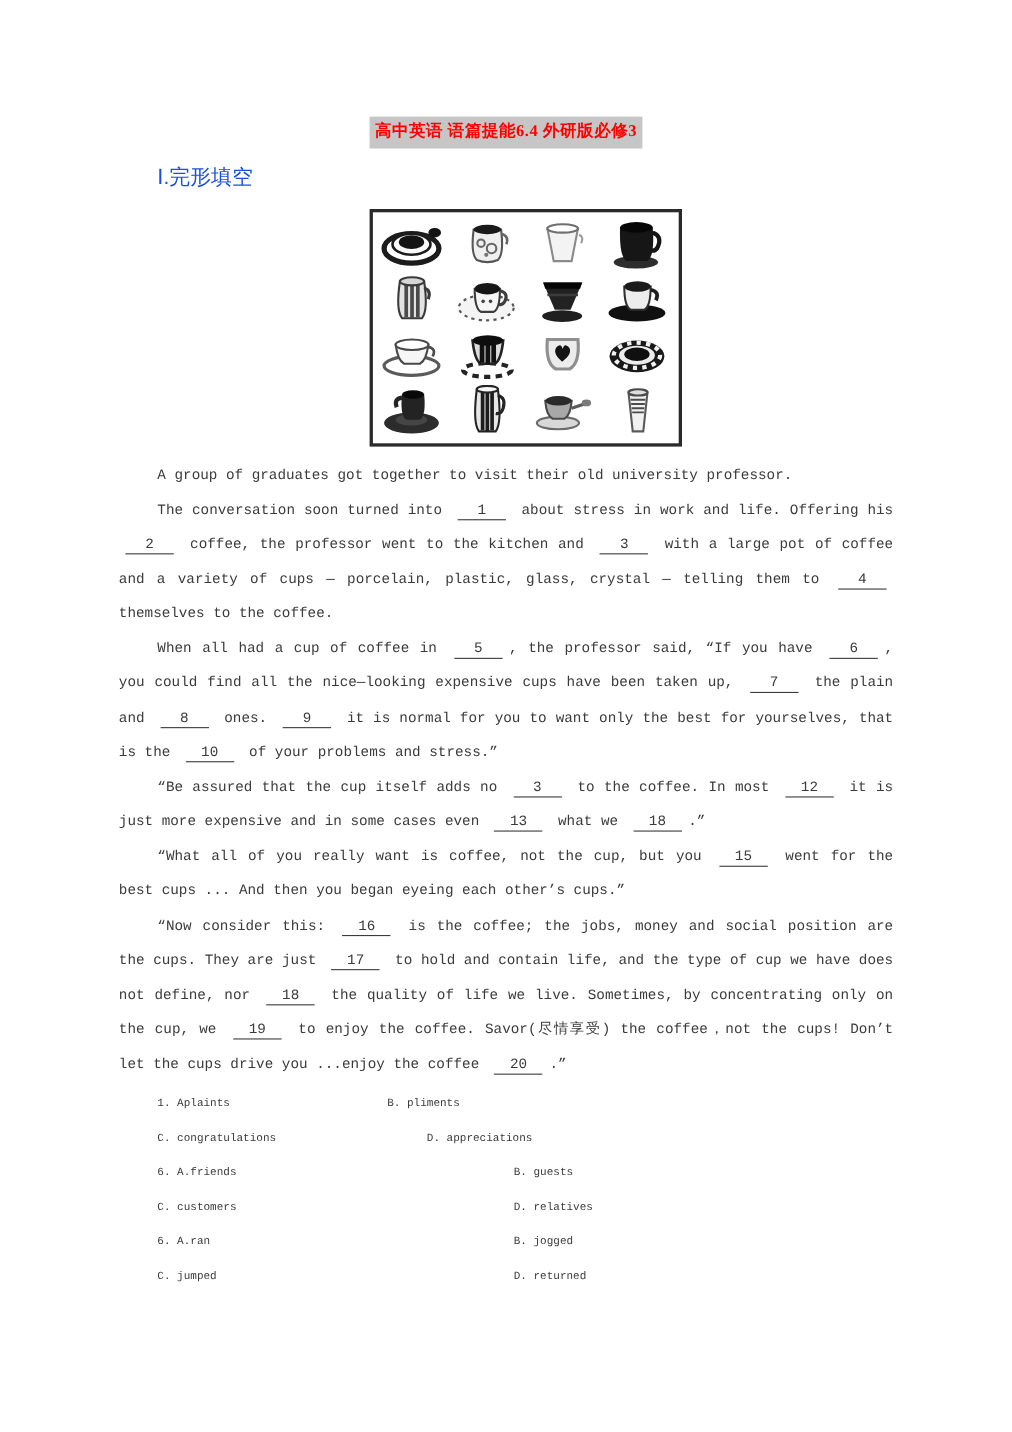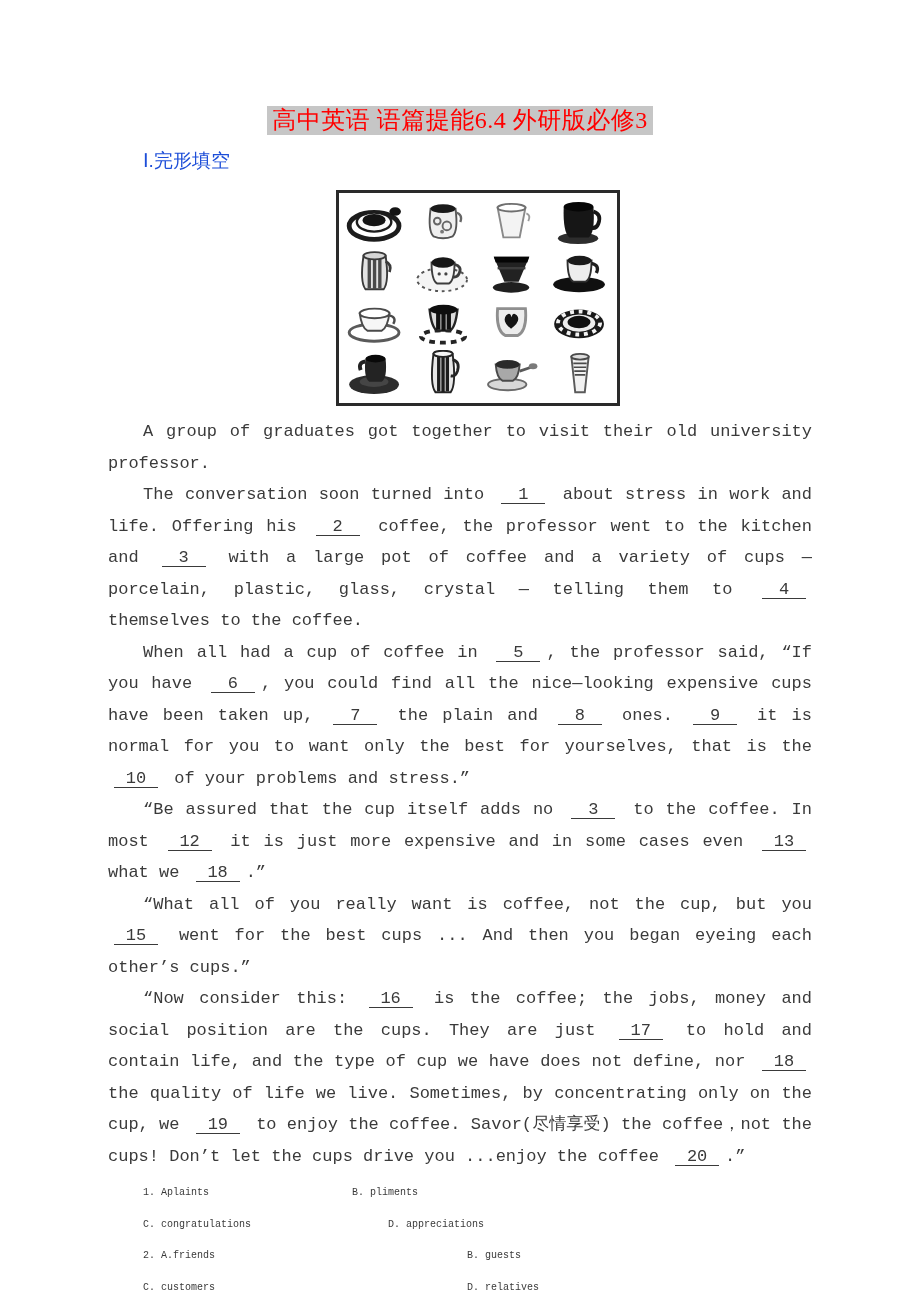--- a/index.html
+++ b/index.html
@@ -10,22 +10,22 @@
     color: #3a3a3a;
     font-family: "Liberation Mono", "DejaVu Sans Mono", monospace;
     overflow: hidden;
   }
   .doc { padding: 0 108px; }
 
   .title-wrap { text-align: center; padding-top: 106px; }
   .title {
     display: inline-block;
     font-family: "Liberation Serif", "DejaVu Serif", serif;
-    font-weight: normal;
-    font-size: 24px;
+    font-weight: bold;
+    font-size: 15px;
     line-height: 29px;
     padding: 0 5px;
     letter-spacing: 0.5px;
   }
 
   .heading {
     font-family: Liberation Sans, sans-serif;
     font-size: 19px;
     color: #1d4ed8;
     margin: 13px 0 0 35px;
@@ -37,21 +37,21 @@
     border: 3px solid #2a2a2a;
     background: #ffffff;
     padding: 5px 3px;
   }
   .grid { display: grid; grid-template-columns: repeat(4, 1fr); }
   .cell { height: 50px; display: flex; align-items: center; justify-content: center; }
   .cell svg { width: 62px; height: 46px; display: block; }
 
   .passage {
     margin-top: 10px;
-    font-size: 17px;
+    font-size: 13px;
     line-height: 31.5px;
     text-align: justify;
   }
   .para { margin: 0; text-indent: 35px; }
   .blank {
     display: inline-block;
     text-indent: 0;
     min-width: 44px;
     text-align: center;
     border-bottom: 1px solid #3a3a3a;
@@ -229,21 +229,21 @@
   <div class="options">
       <div class="opt-row r0">
         <span class="opt left">1. Aplaints</span>
         <span class="opt">B. pliments</span>
       </div>
       <div class="opt-row r1">
         <span class="opt left">C. congratulations</span>
         <span class="opt">D. appreciations</span>
       </div>
       <div class="opt-row r2">
-        <span class="opt left">2. A.friends</span>
+        <span class="opt left">6. A.friends</span>
         <span class="opt">B. guests</span>
       </div>
       <div class="opt-row r3">
         <span class="opt left">C. customers</span>
         <span class="opt">D. relatives</span>
       </div>
       <div class="opt-row r4">
         <span class="opt left">6. A.ran</span>
         <span class="opt">B. jogged</span>
       </div>

